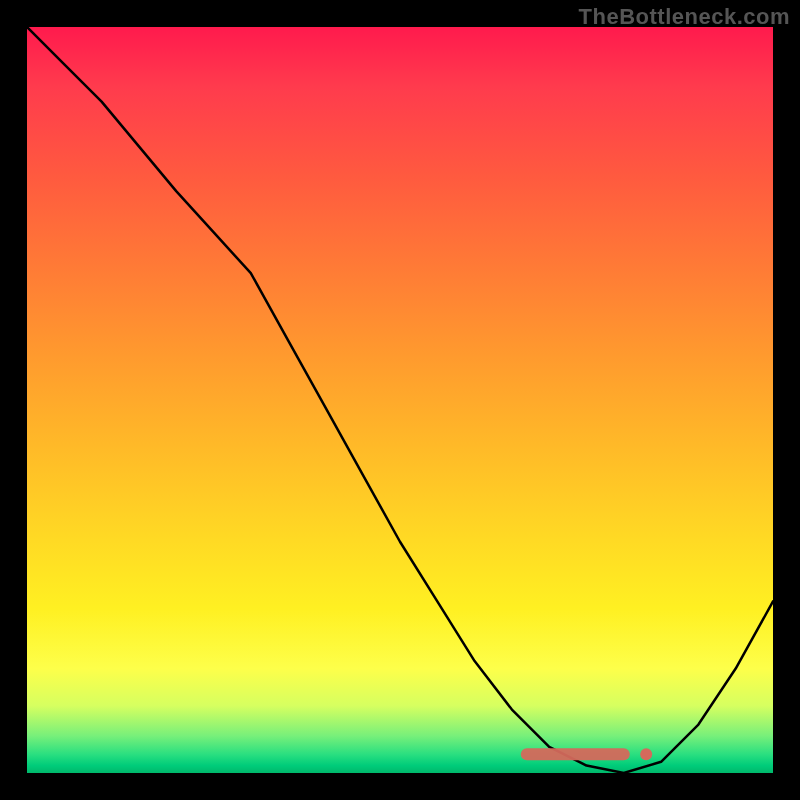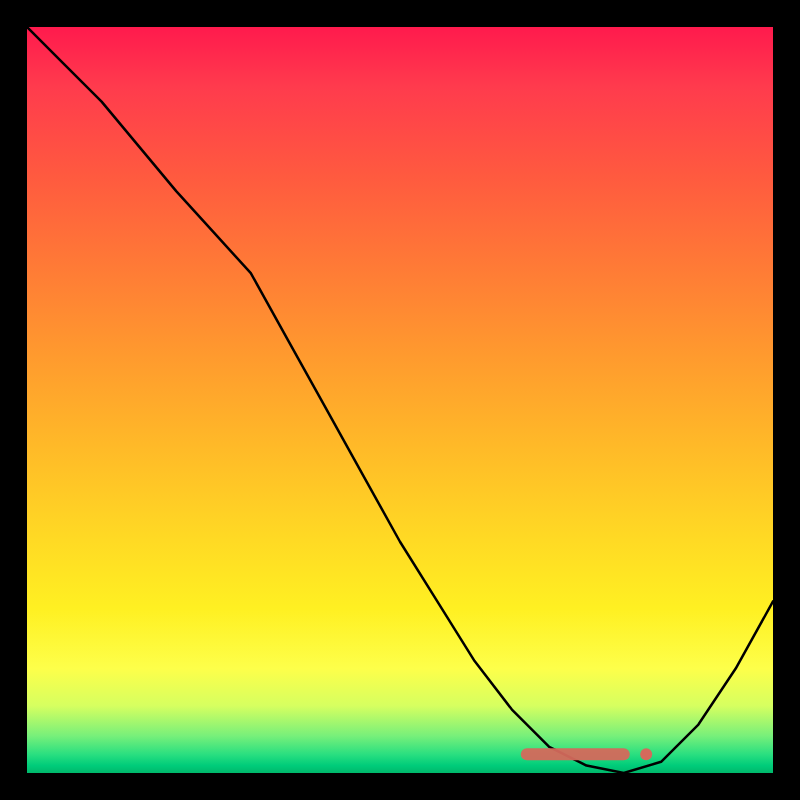--- a/index.html
+++ b/index.html
@@ -74,20 +74,21 @@
     opacity: 0.95;
   }
   .optimum-dot {
     fill: #d46a5c;
   }
 </style>
 </head>
 <body>
 <div class="frame">
 
+  <div class="watermark">TheBottleneck.com</div>
 
   <div class="plot-area">
     <div class="gradient-bg"></div>
 
     <svg class="overlay" viewBox="0 0 746 746" preserveAspectRatio="none">
 
       <path id="curve-path" class="curve" d="M0.00 0.00 L37.30 37.30 L74.60 74.60 L111.90 119.36 L149.20 164.12 L186.50 205.15 L223.80 246.18 L261.10 313.32 L298.40 380.46 L335.70 447.60 L373.00 514.74 L410.30 574.42 L447.60 634.10 L484.90 682.59 L522.20 719.89 L559.50 738.54 L596.80 746.00 L634.10 734.81 L671.40 697.51 L708.70 641.56 L746.00 574.42"></path>
 
       <line id="opt-bar" class="optimum-bar" x1="499.82000000000005" y1="727.35" x2="596.8000000000001" y2="727.35"></line>
       <circle id="opt-dot" class="optimum-dot" r="6" cx="619.18" cy="727.35"></circle>

